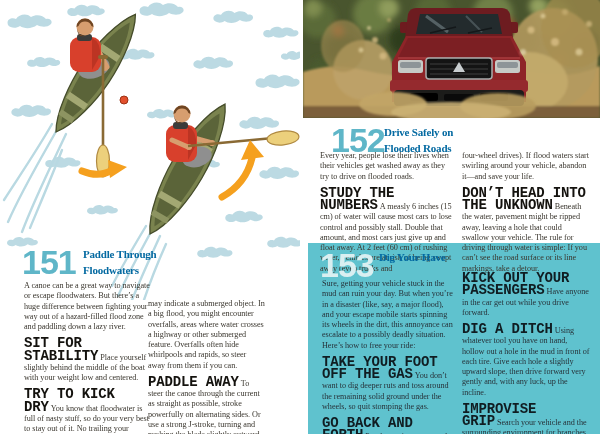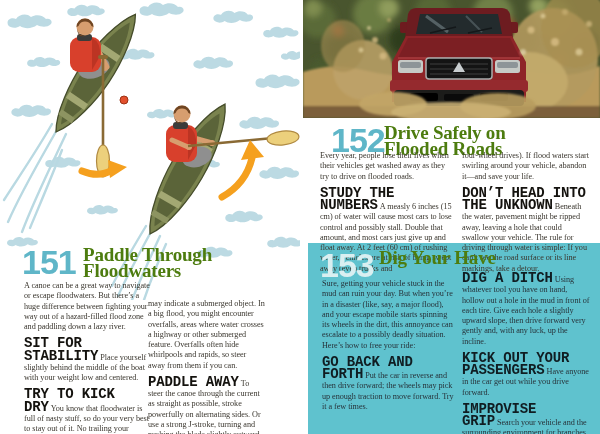--- a/index.html
+++ b/index.html
@@ -6,21 +6,21 @@
   html,body { width:600px; height:434px; }
   body { background:#ffffff; font-family:"Liberation Serif", serif; }
   .spread { position:relative; width:600px; height:434px; background:#ffffff; overflow:hidden; }
 
   .abs { position:absolute; }
 
   
   .sec-num { font-family:Liberation Sans, sans-serif; font-weight:bold; font-size:34px; line-height:30px; letter-spacing:-1px; z-index:3; }
   .num-teal { color:#5fb6c8; }
   .num-light { color:#d9eff1; }
-  .sec-title { font-family:"Liberation Serif", serif; font-weight:bold; color:#4d7c0f; font-size:19px; line-height:15.5px; letter-spacing:-0.2px; z-index:3; }
+  .sec-title { font-family:"Liberation Serif", serif; font-weight:bold; color:#0369a1; font-size:11px; line-height:15.5px; letter-spacing:-0.2px; z-index:3; }
 
   
   .col { position:absolute; font-size:8.2px; line-height:10.25px; color:#3a362e; letter-spacing:-0.05px; z-index:3; }
   .col p { margin-bottom:6px; }
   .lead { font-family:Liberation Mono, monospace; font-weight:bold; font-size:14px; color:#14120e; letter-spacing:-0.15px; margin-right:2px;margin-top:44px; }
   .on-teal { color:#27333a; }
   .on-teal .lead { color:#101d22; }
 
   
   .photo { left:303px; top:0; width:297px; height:118px; overflow:hidden; z-index:1; }
@@ -273,22 +273,23 @@
 
     <div class="abs teal-panel"></div>
 
     <div class="abs sec-num num-light" style="left:320px; top:250px;">153</div>
     <div class="abs sec-title" style="left:379px; top:250px;">
       <div>Dig Your Have</div>
     </div>
 
     <div class="col on-teal" style="left:322px; top:279px; width:133px;">
       <p>Sure, getting your vehicle stuck in the mud can ruin your day. But when you’re in a disaster (like, say, a major flood), and your escape mobile starts spinning its wheels in the dirt, this annoyance can escalate to a possibly deadly situation. Here’s how to free your ride:</p>
+      <p><span class="lead">TAKE YOUR FOOT OFF THE GAS</span><span>You don’t want to dig deeper ruts and toss around the remaining solid ground under the wheels, so quit stomping the gas.</span></p>
       <p><span class="lead">GO BACK AND FORTH</span><span>Put the car in reverse and then drive forward; the wheels may pick up enough traction to move forward. Try it a few times.</span></p>
     </div>
 
     <div class="col on-teal" style="left:462px; top:273px; width:128px;">
+      <p><span class="lead">KICK OUT YOUR PASSENGERS</span><span>Have anyone in the car get out while you drive forward.</span></p>
       <p><span class="lead">DIG A DITCH</span><span>Using whatever tool you have on hand, hollow out a hole in the mud in front of each tire. Give each hole a slightly upward slope, then drive forward very gently and, with any luck, up the incline.</span></p>
-      <p><span class="lead">KICK OUT YOUR PASSENGERS</span><span>Have anyone in the car get out while you drive forward.</span></p>
       <p><span class="lead">IMPROVISE GRIP</span><span>Search your vehicle and the surrounding environment for branches, wooden planks, or blankets, and lay them immediately in front of the wheels. Then gently drive over these objects onto firmer ground.</span></p>
     </div>
   </div>
 </div>
 
 </body></html>

